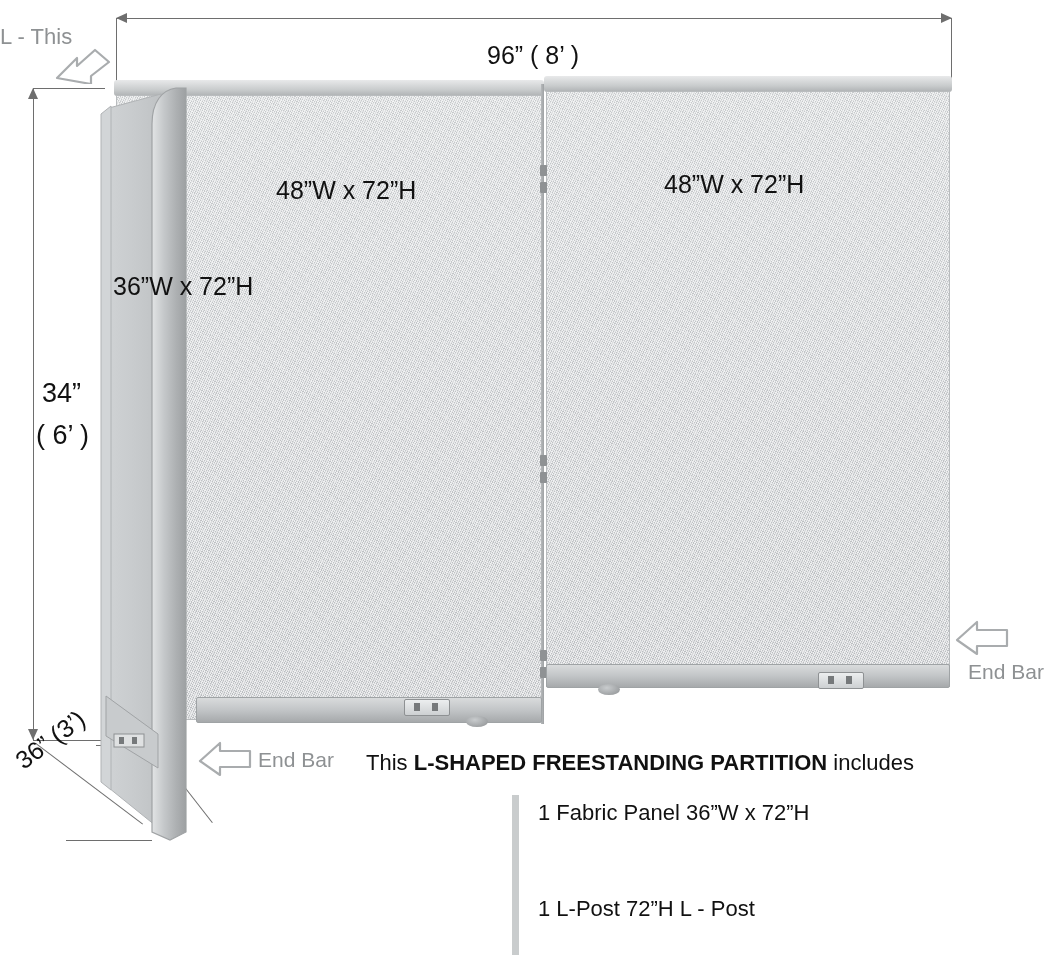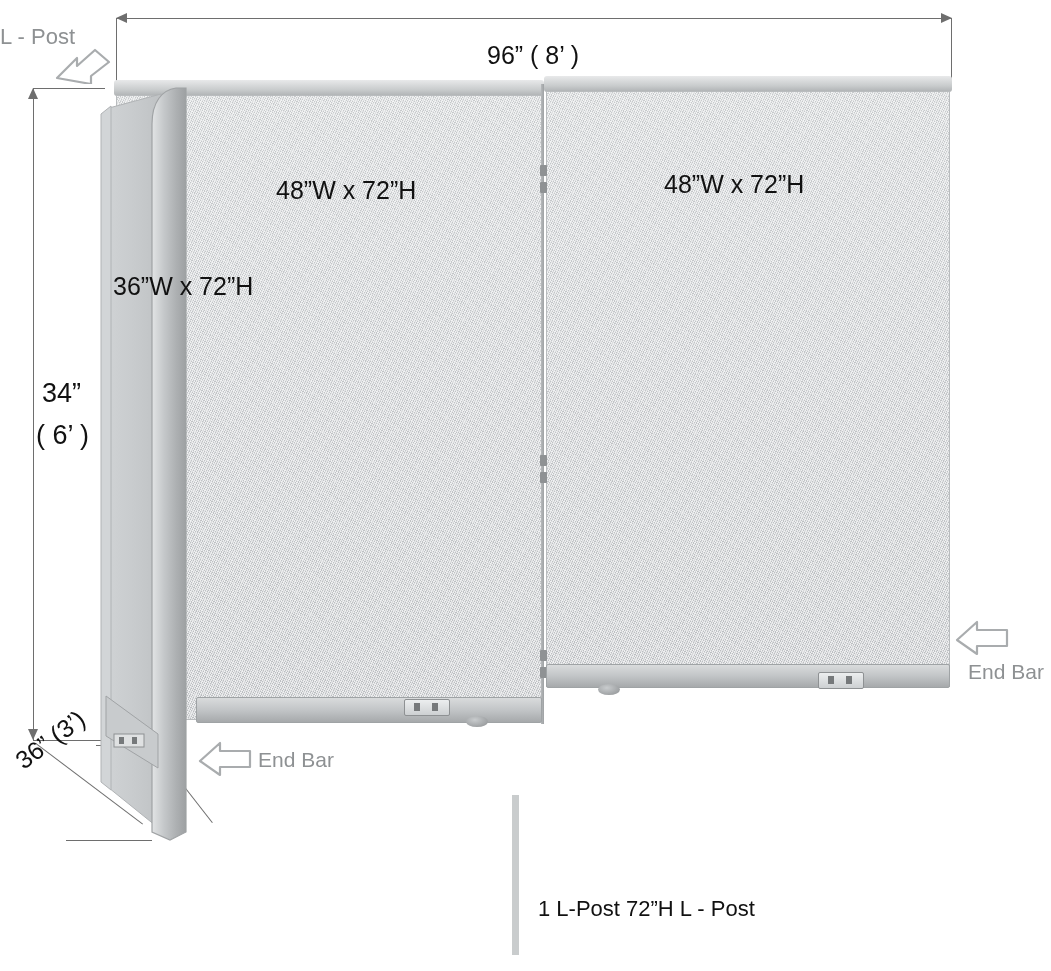--- a/index.html
+++ b/index.html
@@ -169,21 +169,21 @@
 
 <div id="stage">
 
   <div class="hline" style="left:116px; top:18px; width:836px;"></div>
   <div class="arrowhead arrow-left" style="left:116px; top:13px;"></div>
   <div class="arrowhead arrow-right" style="left:941px; top:13px;"></div>
   <div class="vline" style="left:116px; top:18px; height:66px;"></div>
   <div class="vline" style="left:951px; top:18px; height:62px;"></div>
   <div class="dimtext abs" style="left:487px; top:25px;margin-top:16px;">96”  ( 8’ )</div>
 
-  <div class="callout-label abs" style="left:0px; top:24px; font-size:22px;">L - Post</div>
+  <div class="callout-label abs" style="left:0px; top:24px; font-size:22px;">L - This</div>
   <svg class="abs" style="left:55px; top:48px;" width="60" height="36" viewBox="0 0 60 36">
     <polygon points="2,30 22,10 22,18 40,2 54,14 36,28 36,36" fill="none" stroke="#a9acae" stroke-width="2.2" stroke-linejoin="round"></polygon>
   </svg>
 
   <div class="vline" style="left:33px; top:88px; height:652px;"></div>
   <div class="arrowhead arrow-up" style="left:28px; top:88px;"></div>
   <div class="arrowhead arrow-down" style="left:28px; top:729px;"></div>
   <div class="hline" style="left:33px; top:88px; width:72px;"></div>
   <div class="hline" style="left:33px; top:740px; width:108px;"></div>
   <div class="dimtext abs" style="left:42px; top:378px; font-size:27px;">34”</div>
@@ -257,17 +257,21 @@
   <svg class="abs" style="left:955px; top:620px;" width="58" height="36" viewBox="0 0 58 36">
     <polygon points="2,20 22,2 22,10 52,10 52,26 22,26 22,34" fill="none" stroke="#a9acae" stroke-width="2.2" stroke-linejoin="round"></polygon>
   </svg>
   <div class="callout-label" style="left:968px; top:660px;">End Bar</div>
 
   <svg class="abs" style="left:198px; top:741px;" width="58" height="36" viewBox="0 0 58 36">
     <polygon points="2,20 22,2 22,10 52,10 52,26 22,26 22,34" fill="none" stroke="#a9acae" stroke-width="2.2" stroke-linejoin="round"></polygon>
   </svg>
   <div class="callout-label" style="left:258px; top:748px;">End Bar</div>
 
+  <div class="desc" style="left:366px; top:750px;">
+    <span>This </span><b>L-SHAPED FREESTANDING PARTITION</b><span> includes</span>
+  </div>
 
   <div class="bom-bar" style="left:512px; top:795px; height:160px;"></div>
+  <div class="bom-item" style="left:538px; top:800px;">1 Fabric Panel  36”W x 72”H</div>
   <div class="bom-item" style="left:538px; top:896px;">1 L-Post   72”H L - Post</div>
 
 </div>
 
 </body></html>

